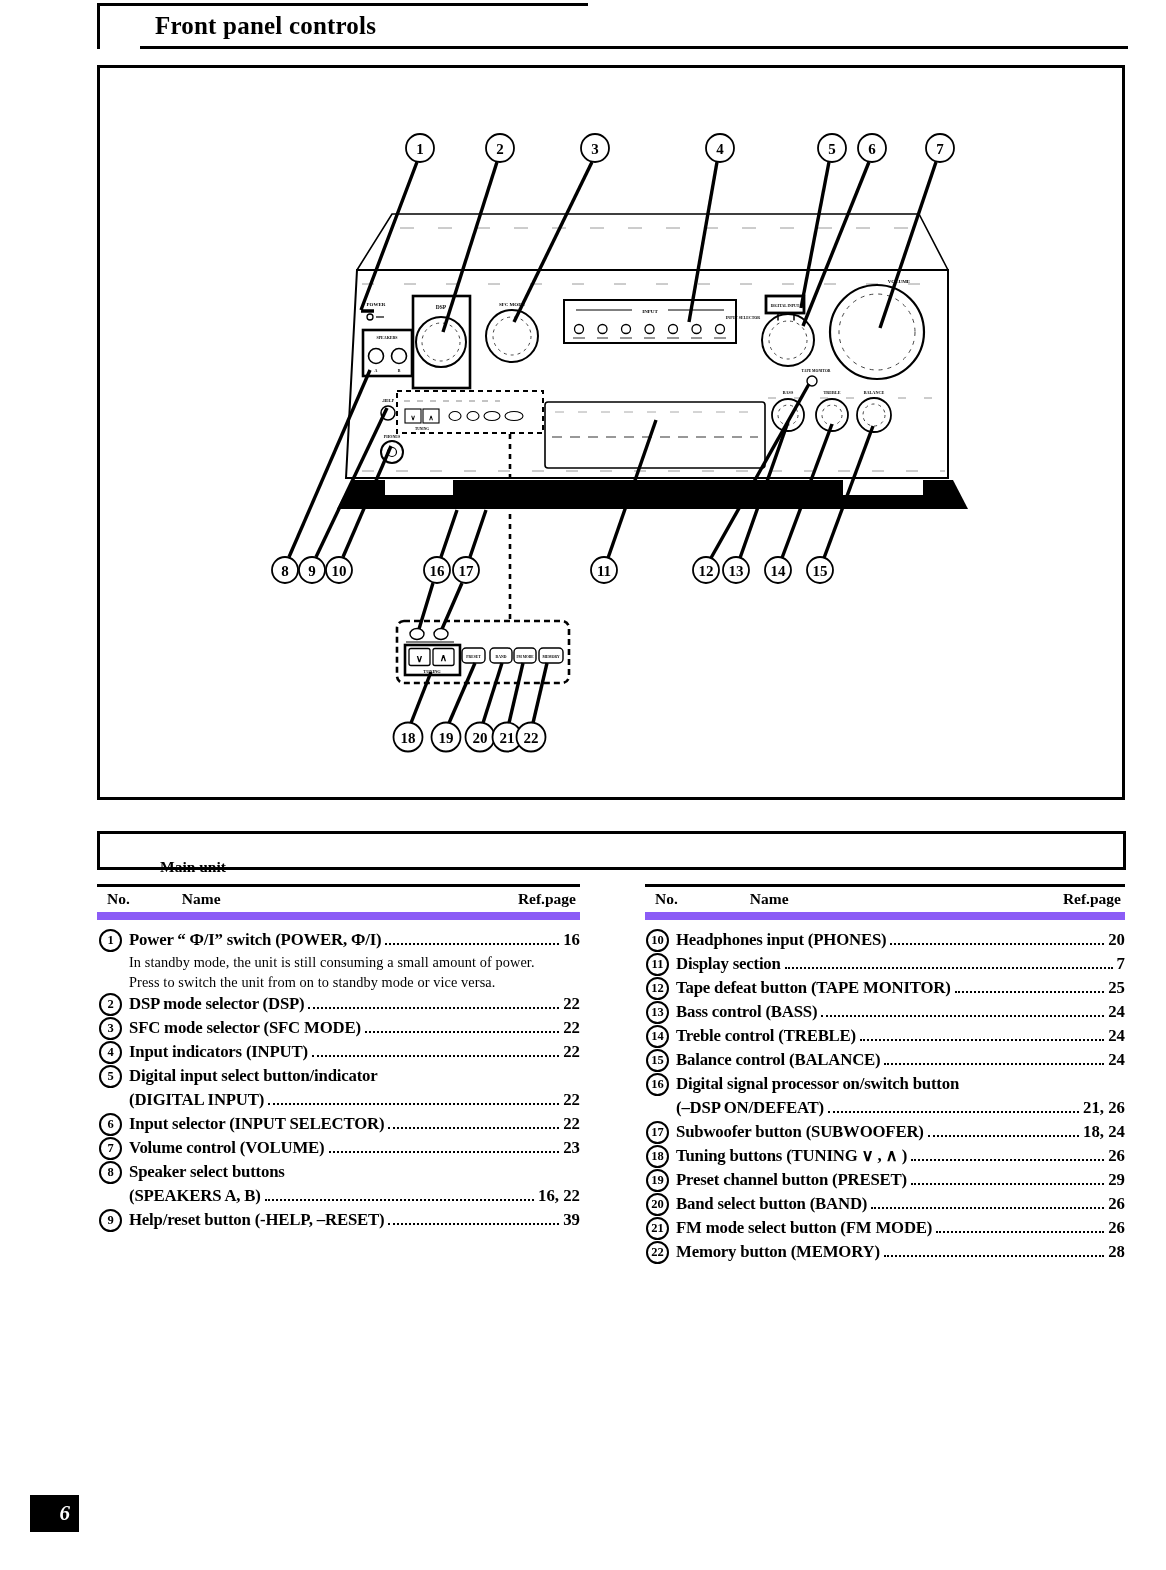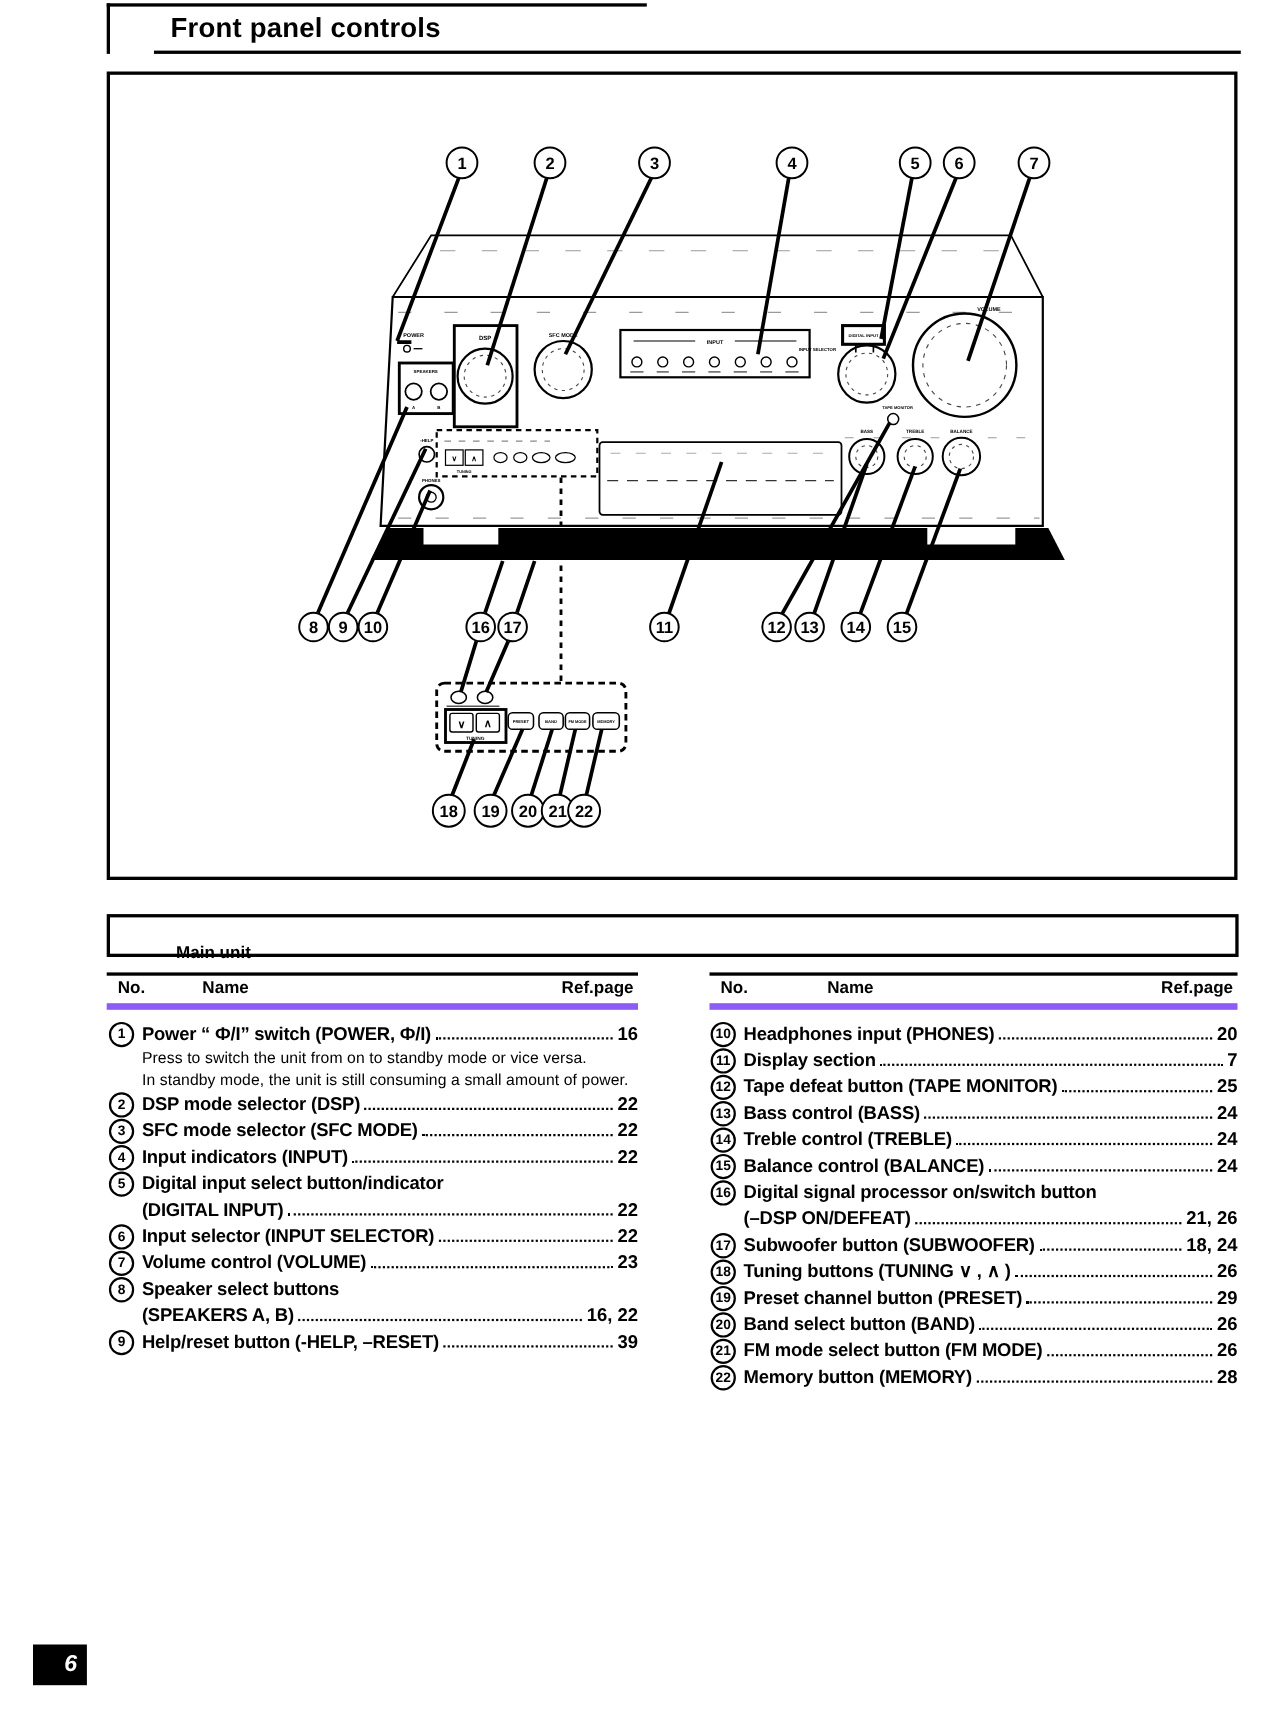--- a/index.html
+++ b/index.html
@@ -1,36 +1,36 @@
 <!DOCTYPE html>
 <html><head>
 <meta charset="utf-8">
 <style>
   html,body{margin:0;padding:0;background:#e8e8e8;}
   #page{position:relative;width:1166px;height:1570px;background:#fff;color:#000;
-        font-family:Liberation Sans, sans-serif;overflow:hidden;}
+        font-family:Liberation Serif, serif;overflow:hidden;}
   
   .title-corner{position:absolute;left:97px;top:3px;width:488px;height:43px;
                 border-top:3px solid #000;border-left:3px solid #000;}
   .page-title{position:absolute;left:55px;top:6px;font-size:25px;font-weight:bold;
               letter-spacing:.2px;white-space:nowrap;}
   .title-rule{position:absolute;left:140px;top:46px;width:988px;height:3px;background:#000;}
   
   .diagram-box{position:absolute;left:97px;top:65px;width:1022px;height:729px;
                border:3px solid #000;}
   svg text{fill:#000;}
   .callout-num{font-size:15px;font-weight:bold;text-anchor:middle;}
   .plabel{font-weight:bold;text-anchor:middle;}
   
   .mainunit-box{position:absolute;left:97px;top:831px;width:1023px;height:33px;
                 border:3px solid #000;}
   .mainunit-label{position:absolute;left:60px;top:24px;font-size:15.5px;font-weight:bold;}
   
   .thead{position:absolute;display:flex;align-items:center;
-         border-top:3px solid #000;border-bottom:6px solid #8b5cf6;
+         border-top:3px solid #000;border-bottom:8px solid #8b5cf6;
          font-size:15.5px;font-weight:bold;padding:3px 2px 4px 2px;box-sizing:border-box;}
   .thead .h-no{padding-left:8px;}
   .thead.left .h-name{padding-left:52px;}
   .thead.right .h-name{padding-left:72px;}
   .thead .h-name{flex:1;}
   .thead .h-ref{padding-right:2px;}
   .elist{position:absolute;}
   .entry{display:flex;align-items:flex-start;}
   .circ{flex:0 0 auto;width:19px;height:19px;border:2px solid #000;border-radius:50%;
         font-size:12.5px;font-weight:bold;line-height:19px;text-align:center;
@@ -362,22 +362,22 @@
   <div class="elist" style="left:99px;top:928px;width:481px;">
 
     <div class="entry">
       <span class="circ">1</span>
       <div class="ebody">
         <div class="eline">
             <span class="ename">Power “ Ф/I” switch (POWER, Ф/I)</span>
             <span class="dots"></span>
             <span class="epage">16</span>
           </div>
+        <div class="desc">In standby mode, the unit is still consuming a small amount of power.</div>
         <div class="desc">Press to switch the unit from on to standby mode or vice versa.</div>
-        <div class="desc">In standby mode, the unit is still consuming a small amount of power.</div>
       </div>
     </div>
 
     <div class="entry">
       <span class="circ">2</span>
       <div class="ebody">
           <div class="eline">
             <span class="ename">DSP mode selector (DSP)</span>
             <span class="dots"></span>
             <span class="epage">22</span>

